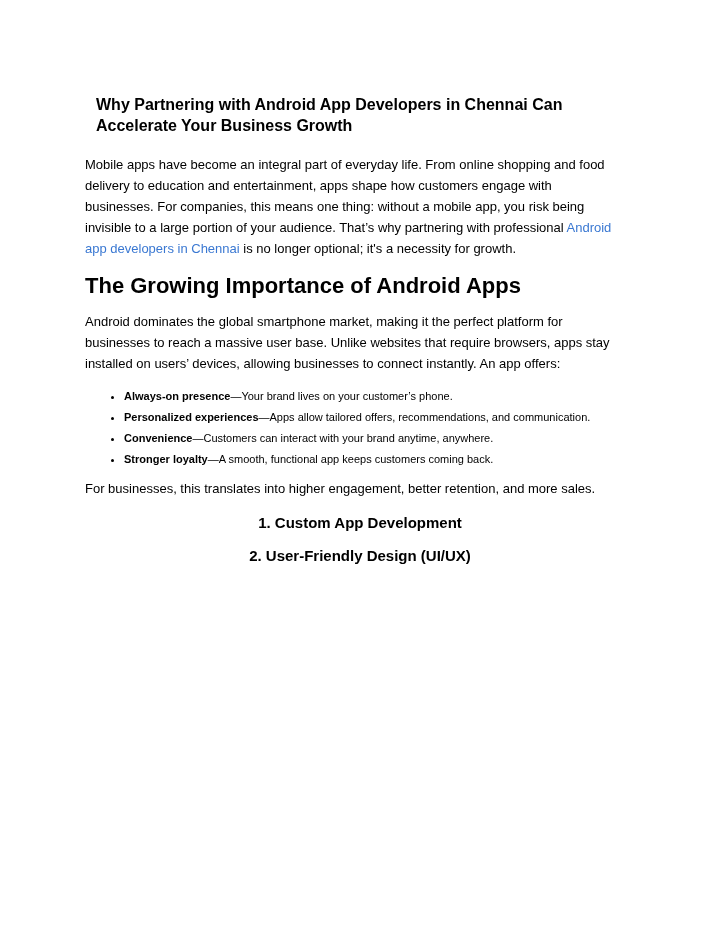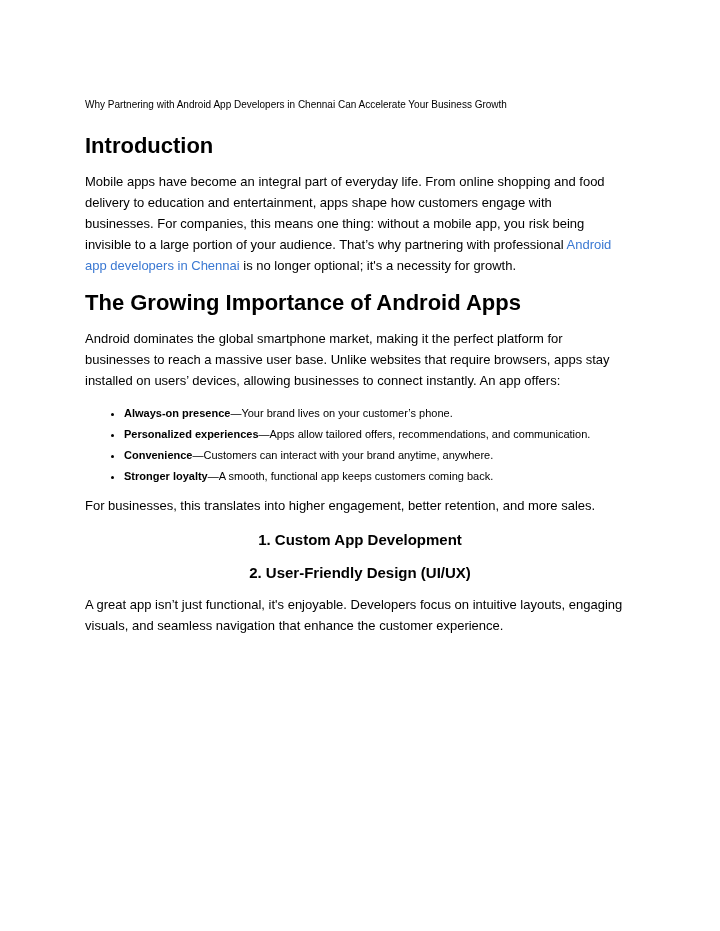--- a/index.html
+++ b/index.html
@@ -12,24 +12,24 @@
     width: 720px;
     height: 931px;
     box-sizing: border-box;
     background: #ffffff;
     padding: 94px 85px 40px 85px;
     font-family: "Liberation Sans", "DejaVu Sans", sans-serif;
     color: #000000;
     overflow: hidden;
   }
   .doc-title {
-    font-size: 10px;
-    font-weight: 400;
+    font-size: 16px;
+    font-weight: 700;
     line-height: 21px;
-    margin: 0 0 18px 0;
+    margin: 0 0 18px 11px;
   }
   h1.doc-h1 {
     font-size: 22px;
     font-weight: 700;
     line-height: 26px;
     margin: 14px 0 12px 0;
     letter-spacing: 0;
   }
   h3.doc-h3 {
     font-size: 15px;
@@ -61,21 +61,20 @@
   }
   strong { font-weight: 700; }
 </style>
 </head>
 <body>
 
 <div class="page">
 
   <p class="doc-title">Why Partnering with Android App Developers in Chennai Can Accelerate Your Business Growth</p>
 
-  <h1 class="doc-h1">Introduction</h1>
 
   <p class="body"><span>Mobile apps have become an integral part of everyday life. From online shopping and food delivery to education and entertainment, apps shape how customers engage with businesses. For companies, this means one thing: without a mobile app, you risk being invisible to a large portion of your audience. That’s why partnering with professional </span><a class="doc-link">Android app developers in Chennai</a><span> is no longer optional; it's a necessity for growth.</span></p>
 
   <h1 class="doc-h1">The Growing Importance of Android Apps</h1>
 
   <p class="body">Android dominates the global smartphone market, making it the perfect platform for businesses to reach a massive user base. Unlike websites that require browsers, apps stay installed on users’ devices, allowing businesses to connect instantly. An app offers:</p>
 
   <ul class="benefits">
     <li><strong>Always-on presence</strong><span>—Your brand lives on your customer’s phone.</span></li>
     <li><strong>Personalized experiences</strong><span>—Apps allow tailored offers, recommendations, and communication.</span></li>
@@ -84,16 +83,15 @@
   </ul>
 
   <p class="body">For businesses, this translates into higher engagement, better retention, and more sales.</p>
 
 
   <h3 class="doc-h3">1. Custom App Development</h3>
 
 
   <h3 class="doc-h3">2. User-Friendly Design (UI/UX)</h3>
 
-  <p class="body">A great app isn’t just functional, it's enjoyable. Developers focus on intuitive layouts, engaging visuals, and seamless navigation that enhance the customer experience.</p>
 
 
 </div>
 
 </body></html>

